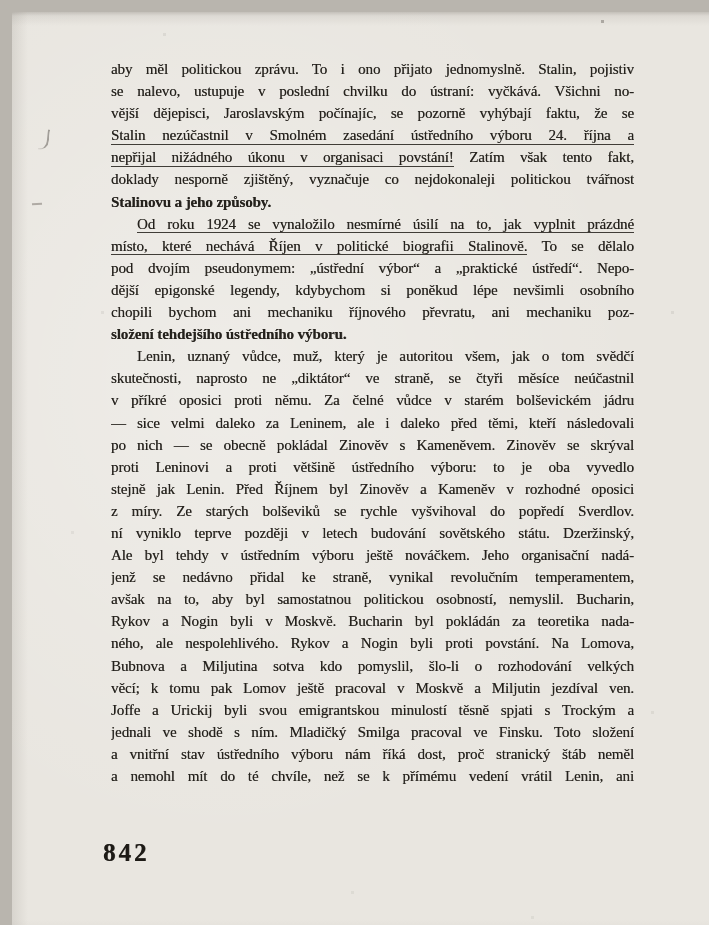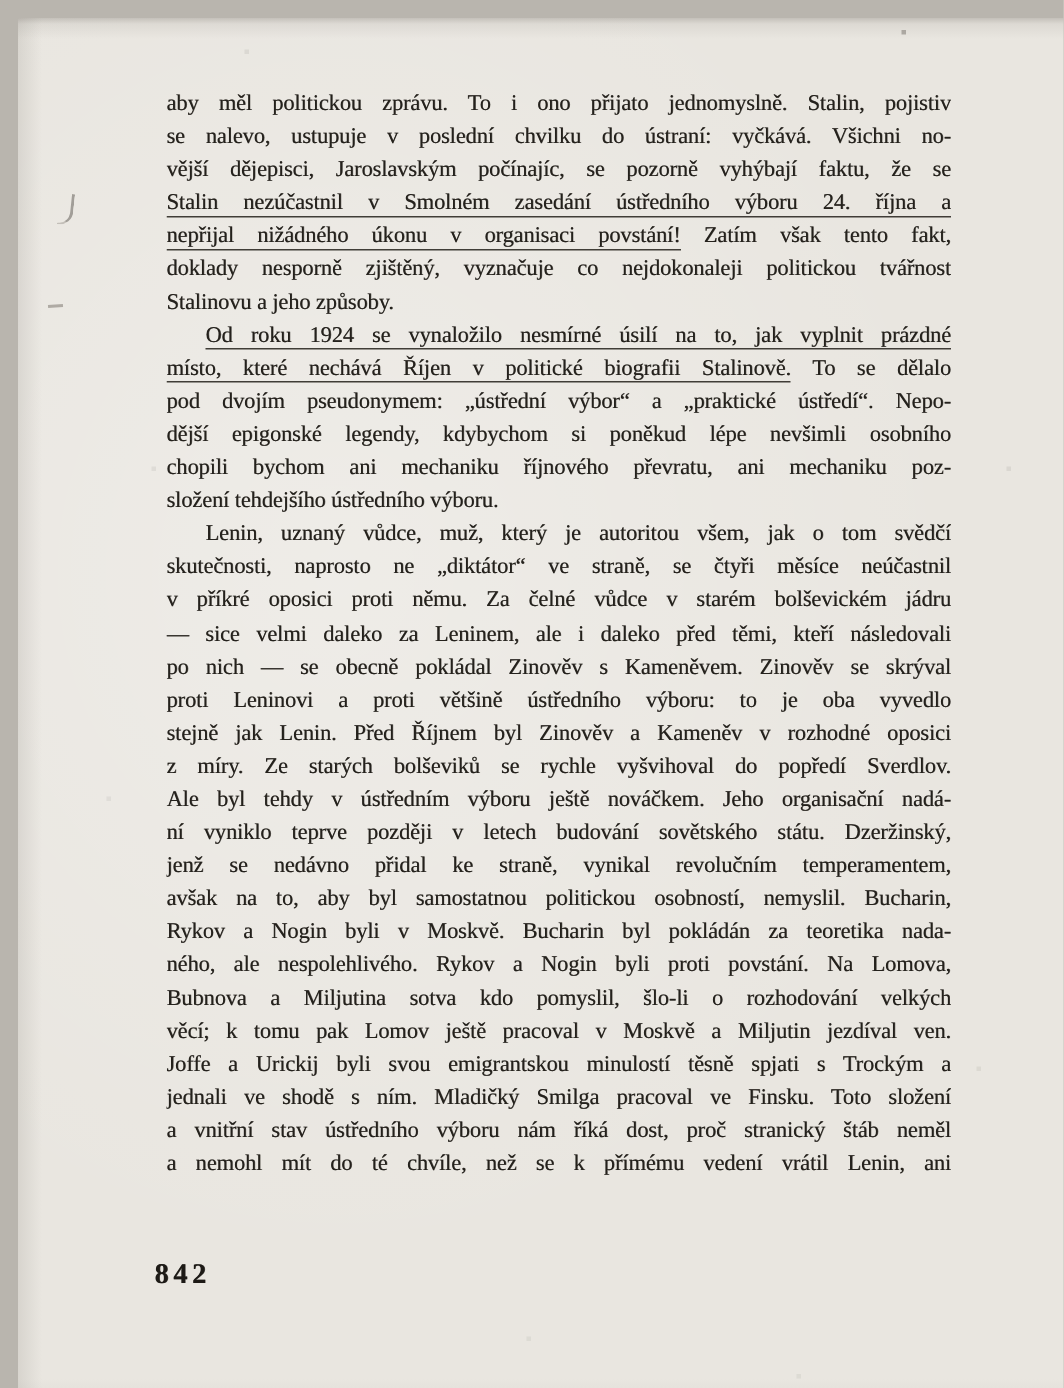--- a/index.html
+++ b/index.html
@@ -35,34 +35,35 @@
   .line {
     height: 22.1px;
     line-height: 22.1px;
     text-align: justify;
     text-align-last: justify;
     overflow: hidden;
     white-space: nowrap;
   }
   .line.para-end {
     text-align-last: left;
+    font-weight: bold;
   }
   .line.indent {
     text-indent: 26px;
   }
   .seg { }
   .seg.underlined {
     border-bottom: 1.5px solid rgba(40,36,31,0.88);
     padding-bottom: 0.5px;
   }
   .page-number {
     position: absolute;
     left: 91px;
     top: 827px;
-    font-size: 19px;
+    font-size: 25px;
     font-weight: bold;
     letter-spacing: 3px;
     color: #1d1a16;
     text-shadow: 0.4px 0 0 rgba(29,26,22,0.7);
   }
   
   .noise {
     position: absolute;
     left: 0; top: 0;
     width: 1px; height: 1px;
@@ -121,22 +122,22 @@
       <div class="line"><span class="seg">chopili bychom ani mechaniku říjnového převratu, ani mechaniku poz-</span></div>
       <div class="line para-end"><span class="seg">složení tehdejšího ústředního výboru.</span></div>
       <div class="line indent"><span class="seg">Lenin, uznaný vůdce, muž, který je autoritou všem, jak o tom svědčí</span></div>
       <div class="line"><span class="seg">skutečnosti, naprosto ne „diktátor“ ve straně, se čtyři měsíce neúčastnil</span></div>
       <div class="line"><span class="seg">v příkré oposici proti němu. Za čelné vůdce v starém bolševickém jádru</span></div>
       <div class="line"><span class="seg">— sice velmi daleko za Leninem, ale i daleko před těmi, kteří následovali</span></div>
       <div class="line"><span class="seg">po nich — se obecně pokládal Zinověv s Kameněvem. Zinověv se skrýval</span></div>
       <div class="line"><span class="seg">proti Leninovi a proti většině ústředního výboru: to je oba vyvedlo</span></div>
       <div class="line"><span class="seg">stejně jak Lenin. Před Říjnem byl Zinověv a Kameněv v rozhodné oposici</span></div>
       <div class="line"><span class="seg">z míry. Ze starých bolševiků se rychle vyšvihoval do popředí Sverdlov.</span></div>
+      <div class="line"><span class="seg">ní vyniklo teprve později v letech budování sovětského státu. Dzeržinský,</span></div>
       <div class="line"><span class="seg">Ale byl tehdy v ústředním výboru ještě nováčkem. Jeho organisační nadá-</span></div>
-      <div class="line"><span class="seg">ní vyniklo teprve později v letech budování sovětského státu. Dzeržinský,</span></div>
       <div class="line"><span class="seg">jenž se nedávno přidal ke straně, vynikal revolučním temperamentem,</span></div>
       <div class="line"><span class="seg">avšak na to, aby byl samostatnou politickou osobností, nemyslil. Bucharin,</span></div>
       <div class="line"><span class="seg">Rykov a Nogin byli v Moskvě. Bucharin byl pokládán za teoretika nada-</span></div>
       <div class="line"><span class="seg">ného, ale nespolehlivého. Rykov a Nogin byli proti povstání. Na Lomova,</span></div>
       <div class="line"><span class="seg">Bubnova a Miljutina sotva kdo pomyslil, šlo-li o rozhodování velkých</span></div>
       <div class="line"><span class="seg">věcí; k tomu pak Lomov ještě pracoval v Moskvě a Miljutin jezdíval ven.</span></div>
       <div class="line"><span class="seg">Joffe a Urickij byli svou emigrantskou minulostí těsně spjati s Trockým a</span></div>
       <div class="line"><span class="seg">jednali ve shodě s ním. Mladičký Smilga pracoval ve Finsku. Toto složení</span></div>
       <div class="line"><span class="seg">a vnitřní stav ústředního výboru nám říká dost, proč stranický štáb neměl</span></div>
       <div class="line"><span class="seg">a nemohl mít do té chvíle, než se k přímému vedení vrátil Lenin, ani</span></div>

